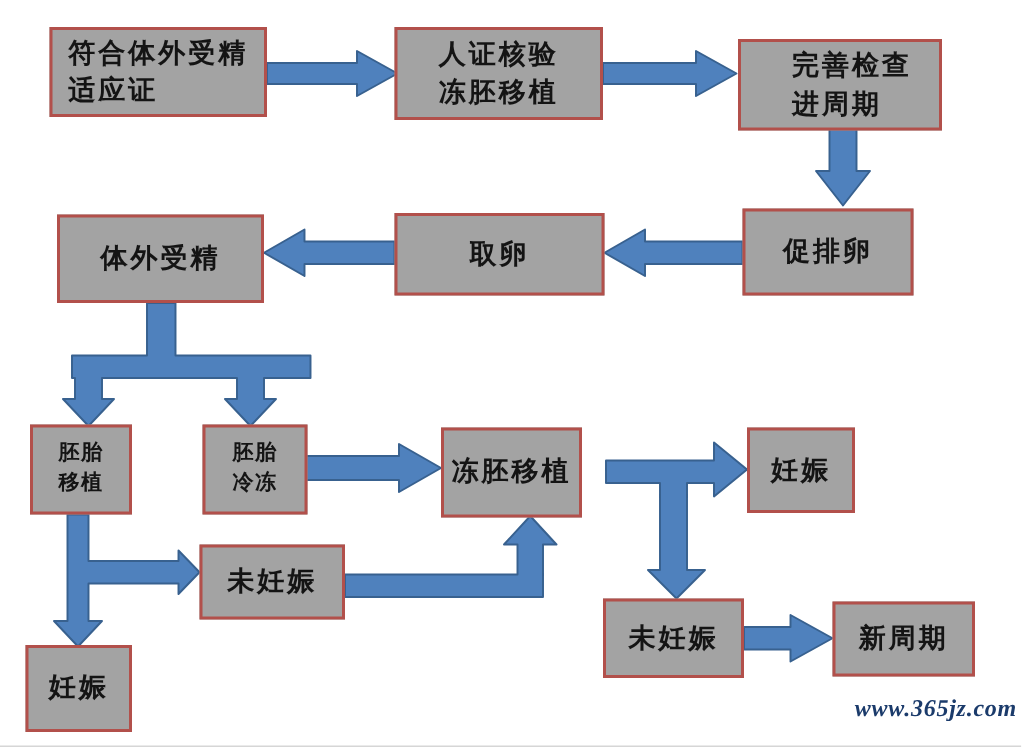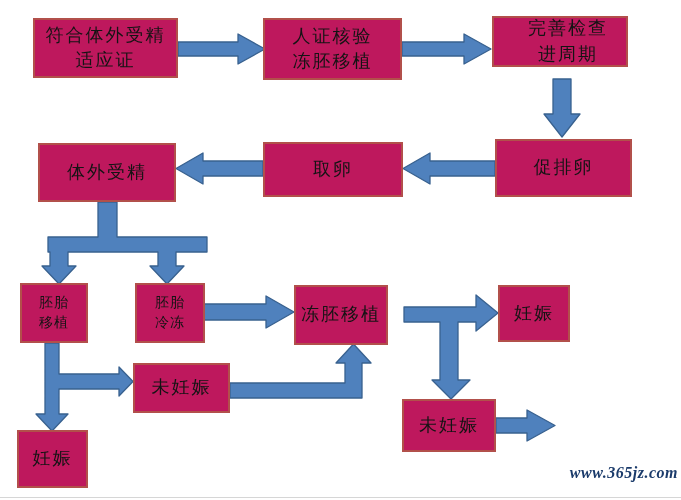--- a/index.html
+++ b/index.html
@@ -7,30 +7,30 @@
     position:relative;
     width:681px;height:500px;
     background:#ffffff;
     font-family:"Liberation Serif","DejaVu Serif",serif;
     overflow:hidden;
   }
   .arrow-layer{position:absolute;left:0;top:0;width:681px;height:500px;z-index:0;}
   .node{
     position:absolute;
     box-sizing:border-box;
-    background:#be185d;
+    background:#a3a3a3;
     border:2px solid #b2504b;
     color:#141414;
     display:flex;align-items:center;justify-content:center;
-    text-align:center;
     white-space:pre-line;
     font-size:18px;
     line-height:1.4;
     letter-spacing:2px;
     z-index:1;
+    font-weight:bold;
   }
   .node.small{font-size:14px;letter-spacing:1px;}
   .watermark{
     position:absolute;
     left:548px;top:464px;width:130px;
     text-align:right;
     font-size:16px;
     font-style:italic;
     font-weight:bold;
     color:#1b3b6b;
@@ -63,24 +63,24 @@
       <path d="M496,418 H527 V410 L555,425.5 L527,441 V433 H496 Z"></path>
     </g>
   </svg>
 
   <div class="node" style="left:33px;top:18px;width:145px;height:60px;">符合体外受精
 适应证</div>
 
   <div class="node" style="left:263px;top:18px;width:139px;height:62px;">人证核验
 冻胚移植</div>
 
-  <div class="node" style="left:492px;top:16px;width:136px;height:51px;padding-left:16px;">完善检查
+  <div class="node" style="left:492px;top:26px;width:136px;height:61px;padding-left:16px;">完善检查
 进周期</div>
 
-  <div class="node" style="left:495px;top:139px;width:137px;height:58px;">促排卵</div>
+  <div class="node" style="left:495px;top:139px;width:114px;height:58px;">促排卵</div>
 
   <div class="node" style="left:263px;top:142px;width:140px;height:55px;">取卵</div>
 
   <div class="node" style="left:38px;top:143px;width:138px;height:59px;">体外受精</div>
 
   <div class="node small" style="left:20px;top:283px;width:68px;height:60px;">胚胎
 移植</div>
 
   <div class="node small" style="left:135px;top:283px;width:70px;height:60px;">胚胎
 冷冻</div>
@@ -88,17 +88,18 @@
   <div class="node" style="left:294px;top:285px;width:94px;height:60px;">冻胚移植</div>
 
   <div class="node" style="left:498px;top:285px;width:72px;height:57px;">妊娠</div>
 
   <div class="node" style="left:133px;top:363px;width:97px;height:50px;">未妊娠</div>
 
   <div class="node" style="left:17px;top:430px;width:71px;height:58px;">妊娠</div>
 
   <div class="node" style="left:402px;top:399px;width:94px;height:53px;">未妊娠</div>
 
+  <div class="node" style="left:555px;top:401px;width:95px;height:50px;">新周期</div>
 
   <div class="watermark">www.365jz.com</div>
 
   <div class="bottom-line"></div>
 </div>
 
 </body></html>

